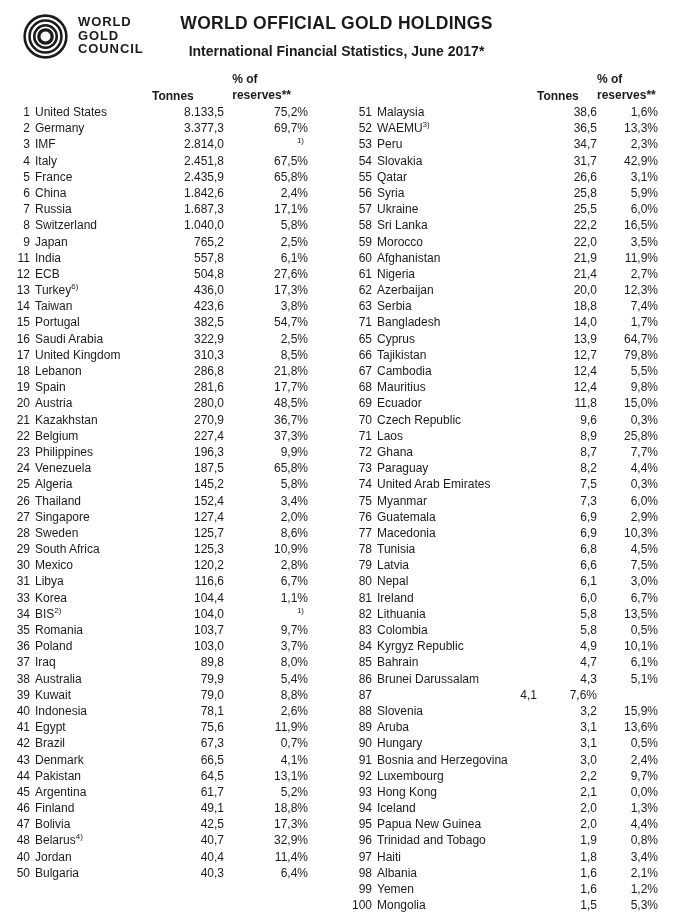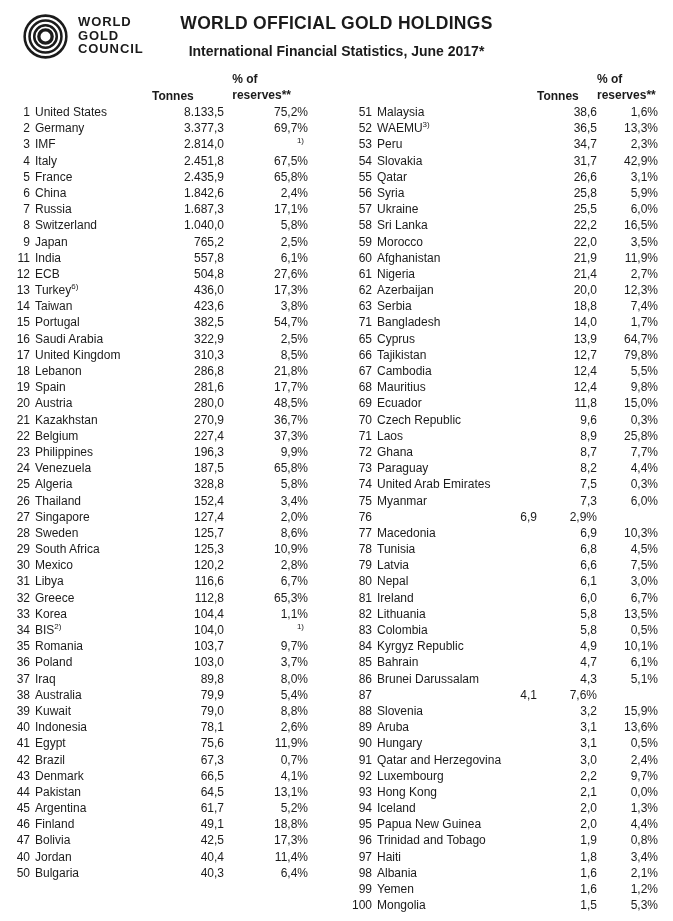--- a/index.html
+++ b/index.html
@@ -202,21 +202,21 @@
         </div>
         <div class="trow">
           <span class="c-rank">24</span>
           <span class="c-name">Venezuela</span>
           <span class="c-tonnes">187,5</span>
           <span class="c-pct">65,8%</span>
         </div>
         <div class="trow">
           <span class="c-rank">25</span>
           <span class="c-name">Algeria</span>
-          <span class="c-tonnes">328,8</span>
+          <span class="c-tonnes">145,2</span>
           <span class="c-pct">5,8%</span>
         </div>
         <div class="trow">
           <span class="c-rank">26</span>
           <span class="c-name">Thailand</span>
           <span class="c-tonnes">152,4</span>
           <span class="c-pct">3,4%</span>
         </div>
         <div class="trow">
           <span class="c-rank">27</span>
@@ -242,26 +242,20 @@
           <span class="c-tonnes">120,2</span>
           <span class="c-pct">2,8%</span>
         </div>
         <div class="trow">
           <span class="c-rank">31</span>
           <span class="c-name">Libya</span>
           <span class="c-tonnes">116,6</span>
           <span class="c-pct">6,7%</span>
         </div>
         <div class="trow">
-          <span class="c-rank">32</span>
-          <span class="c-name">Greece</span>
-          <span class="c-tonnes">112,8</span>
-          <span class="c-pct">65,3%</span>
-        </div>
-        <div class="trow">
           <span class="c-rank">33</span>
           <span class="c-name">Korea</span>
           <span class="c-tonnes">104,4</span>
           <span class="c-pct">1,1%</span>
         </div>
         <div class="trow">
           <span class="c-rank">34</span>
           <span class="c-name">BIS<sup>2)</sup></span>
           <span class="c-tonnes">104,0</span>
           <span class="c-pct"><sup class="fn">1)</sup></span>
@@ -336,20 +330,26 @@
           <span class="c-rank">46</span>
           <span class="c-name">Finland</span>
           <span class="c-tonnes">49,1</span>
           <span class="c-pct">18,8%</span>
         </div>
         <div class="trow">
           <span class="c-rank">47</span>
           <span class="c-name">Bolivia</span>
           <span class="c-tonnes">42,5</span>
           <span class="c-pct">17,3%</span>
+        </div>
+        <div class="trow">
+          <span class="c-rank">48</span>
+          <span class="c-name">Belarus<sup>4)</sup></span>
+          <span class="c-tonnes">40,7</span>
+          <span class="c-pct">32,9%</span>
         </div>
         <div class="trow">
           <span class="c-rank">40</span>
           <span class="c-name">Jordan</span>
           <span class="c-tonnes">40,4</span>
           <span class="c-pct">11,4%</span>
         </div>
         <div class="trow">
           <span class="c-rank">50</span>
           <span class="c-name">Bulgaria</span>
@@ -510,20 +510,21 @@
           <span class="c-pct">0,3%</span>
         </div>
         <div class="trow">
           <span class="c-rank">75</span>
           <span class="c-name">Myanmar</span>
           <span class="c-tonnes">7,3</span>
           <span class="c-pct">6,0%</span>
         </div>
         <div class="trow">
           <span class="c-rank">76</span>
+          <span class="c-name">Guatemala</span>
           <span class="c-tonnes">6,9</span>
           <span class="c-pct">2,9%</span>
         </div>
         <div class="trow">
           <span class="c-rank">77</span>
           <span class="c-name">Macedonia</span>
           <span class="c-tonnes">6,9</span>
           <span class="c-pct">10,3%</span>
         </div>
         <div class="trow">
@@ -598,21 +599,21 @@
           <span class="c-pct">13,6%</span>
         </div>
         <div class="trow">
           <span class="c-rank">90</span>
           <span class="c-name">Hungary</span>
           <span class="c-tonnes">3,1</span>
           <span class="c-pct">0,5%</span>
         </div>
         <div class="trow">
           <span class="c-rank">91</span>
-          <span class="c-name">Qatar and Herzegovina</span>
+          <span class="c-name">Bosnia and Herzegovina</span>
           <span class="c-tonnes">3,0</span>
           <span class="c-pct">2,4%</span>
         </div>
         <div class="trow">
           <span class="c-rank">92</span>
           <span class="c-name">Luxembourg</span>
           <span class="c-tonnes">2,2</span>
           <span class="c-pct">9,7%</span>
         </div>
         <div class="trow">

